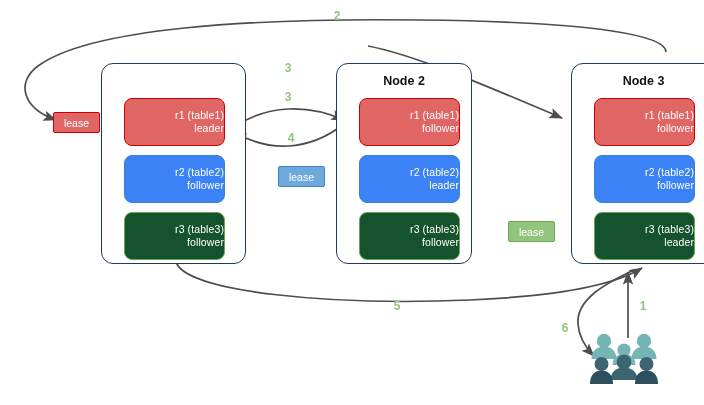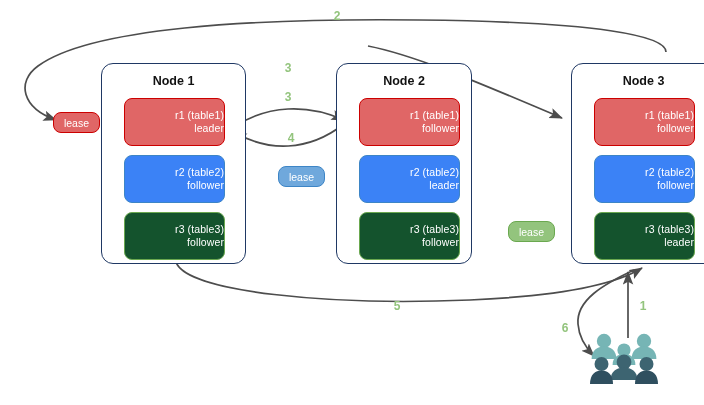--- a/index.html
+++ b/index.html
@@ -53,21 +53,21 @@
     letter-spacing: 0.1px;
   }
   .replica .ln { display: block; }
   .rep-red   { background: #e06666; border: 1.4px solid #cc0000; }
   .rep-blue  { background: #3b82f6; border: 1.4px solid #3d85c6; }
   .rep-green { background: #14532d; border: 1.4px solid #6aa84f; }
 
   .lease {
     position: absolute;
     box-sizing: border-box;
-    border-radius: 8px;
+    border-radius: 2px;
     display: flex;
     align-items: center;
     justify-content: center;
     color: #ffffff;
     font-size: 10.5px;
   }
   .lease-red   { background: #e06666; border: 1.4px solid #cc0000; }
   .lease-blue  { background: #6fa8dc; border: 1.4px solid #3d85c6; }
   .lease-green { background: #93c47d; border: 1.4px solid #6aa84f; }
 
@@ -108,21 +108,20 @@
     <path d="M 344,124 C 308,152 268,152 234,132" fill="none" stroke="#4d4d4d" stroke-width="1.7" marker-end="url(#arw)"></path>
 
     <path d="M 176,262 C 186,292 330,306 470,300 C 560,296 616,284 642,268" fill="none" stroke="#4d4d4d" stroke-width="1.7" marker-end="url(#arw)"></path>
 
     <path d="M 628,338 L 628,272" fill="none" stroke="#4d4d4d" stroke-width="1.7" marker-end="url(#arw)"></path>
 
     <path d="M 634,270 C 604,284 576,300 578,324 C 579,338 586,348 594,356" fill="none" stroke="#4d4d4d" stroke-width="1.7" marker-end="url(#arw)"></path>
   </svg>
 
   <div class="node-box" style="left:101px; top:63px; width:145px; height:201px;">
-    <div class="node-title">Node 1</div>
     <div class="replica rep-red" style="left:22px; top:34px; width:101px; height:48px;">
       <span class="ln">r1 (table1)</span>
       <span class="ln">leader</span>
     </div>
     <div class="replica rep-blue" style="left:22px; top:91px; width:101px; height:48px;">
       <span class="ln">r2 (table2)</span>
       <span class="ln">follower</span>
     </div>
     <div class="replica rep-green" style="left:22px; top:148px; width:101px; height:48px;">
       <span class="ln">r3 (table3)</span>

